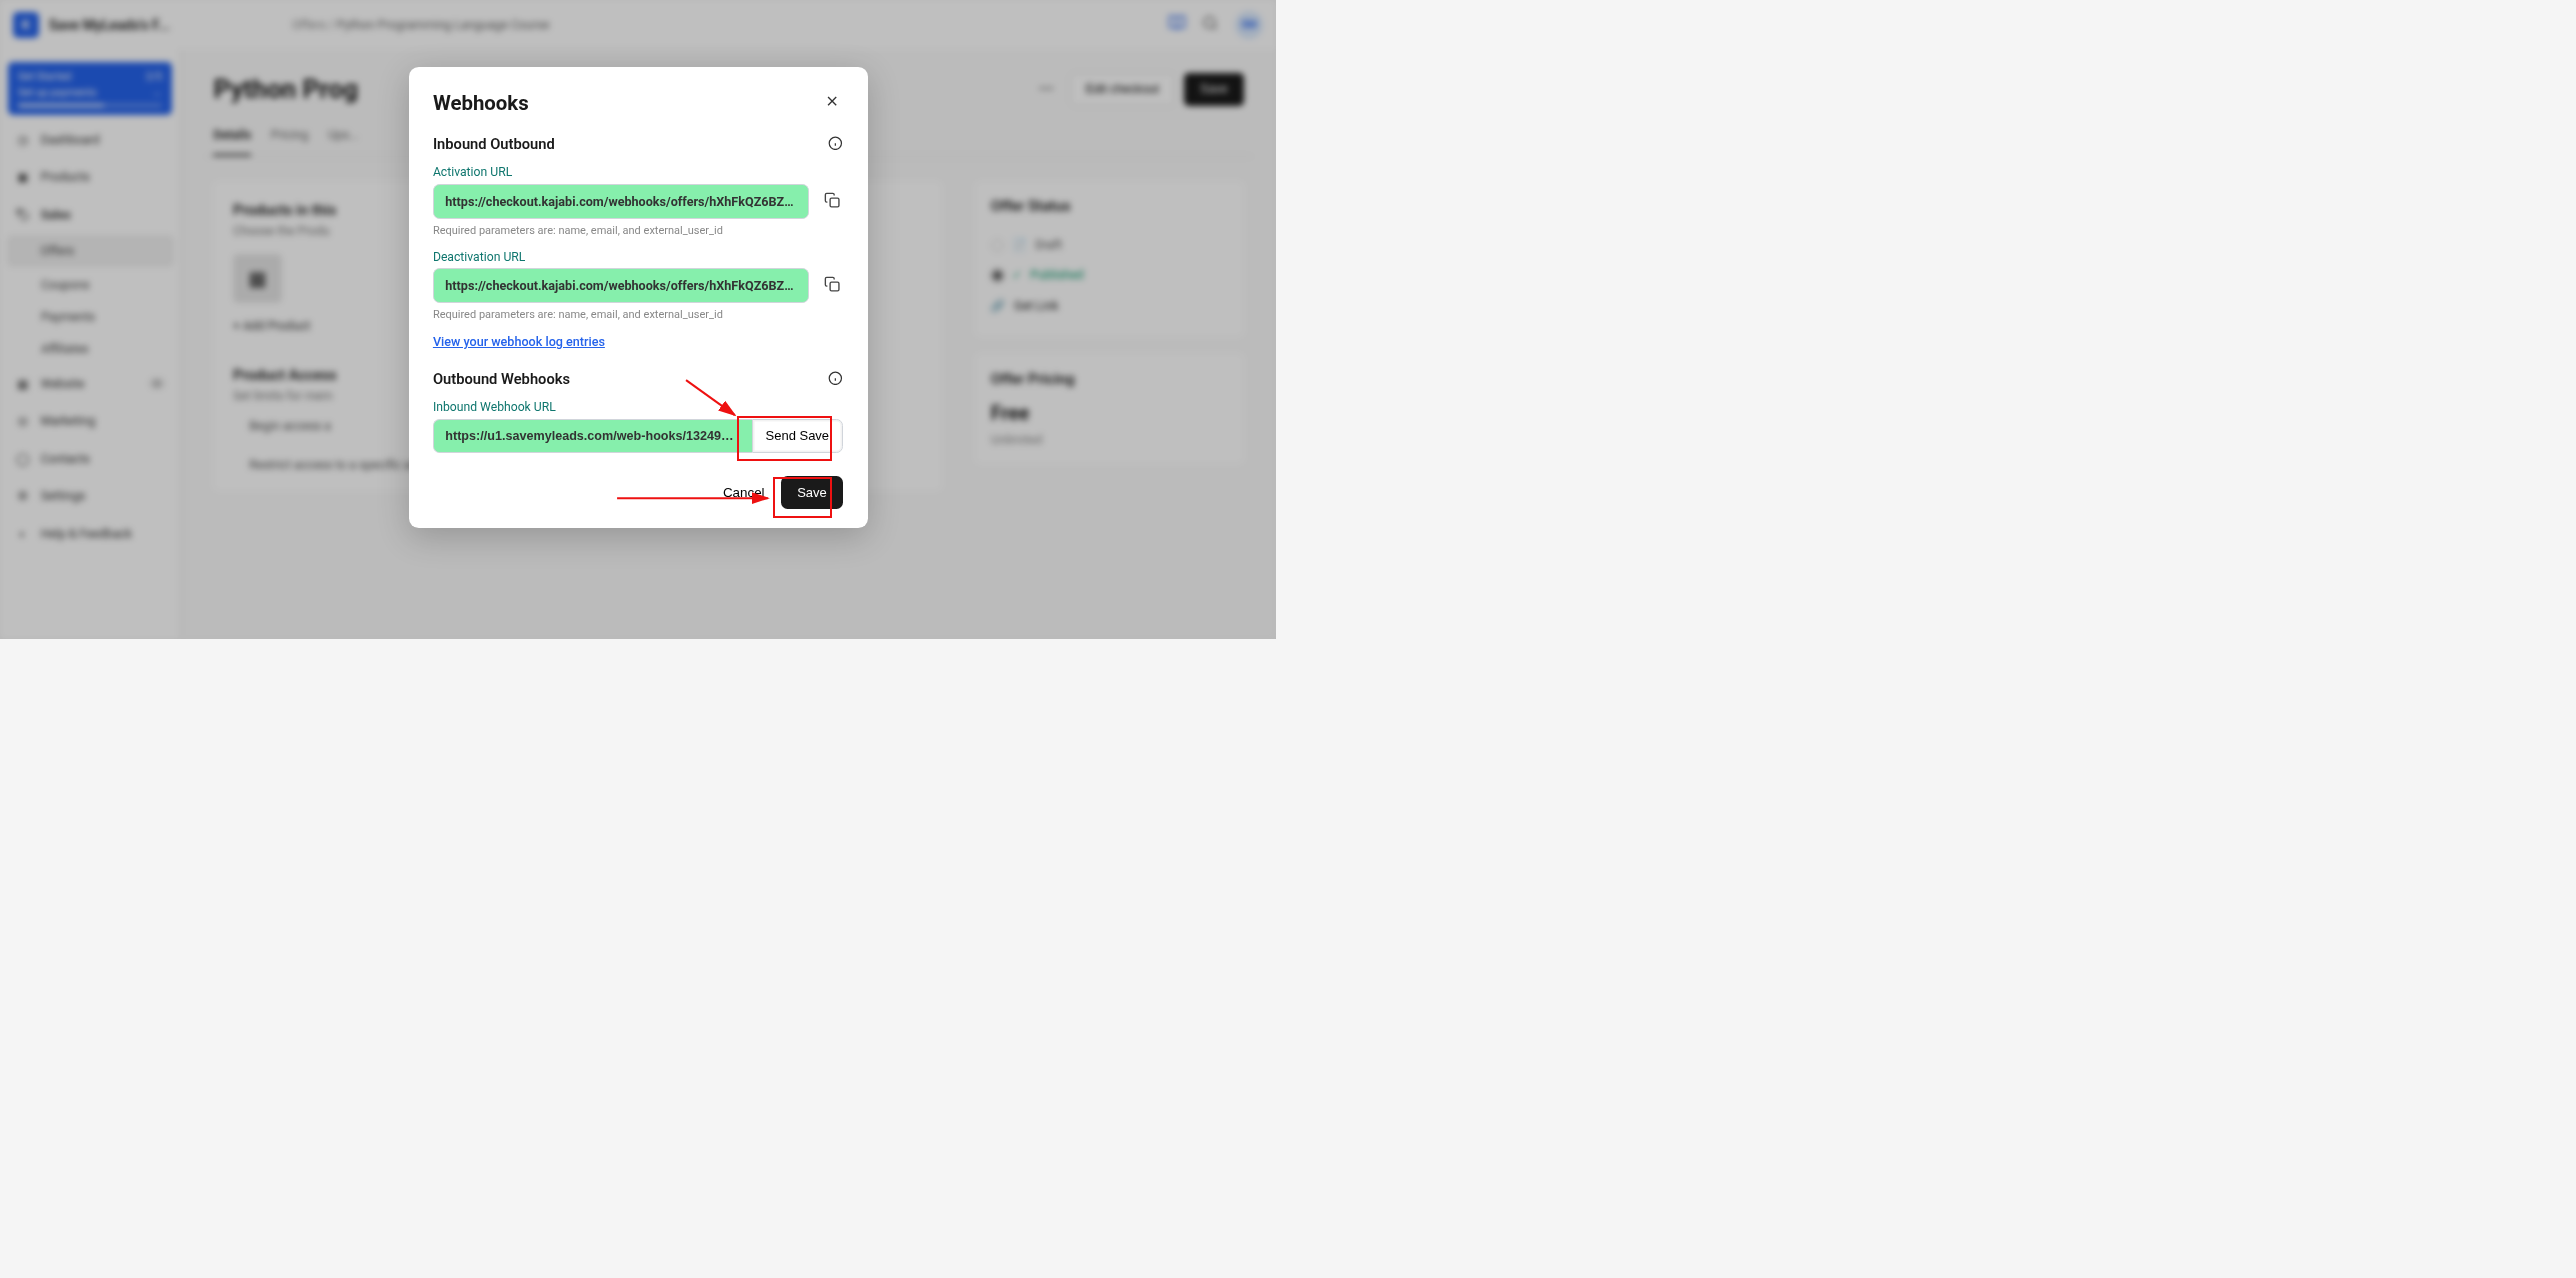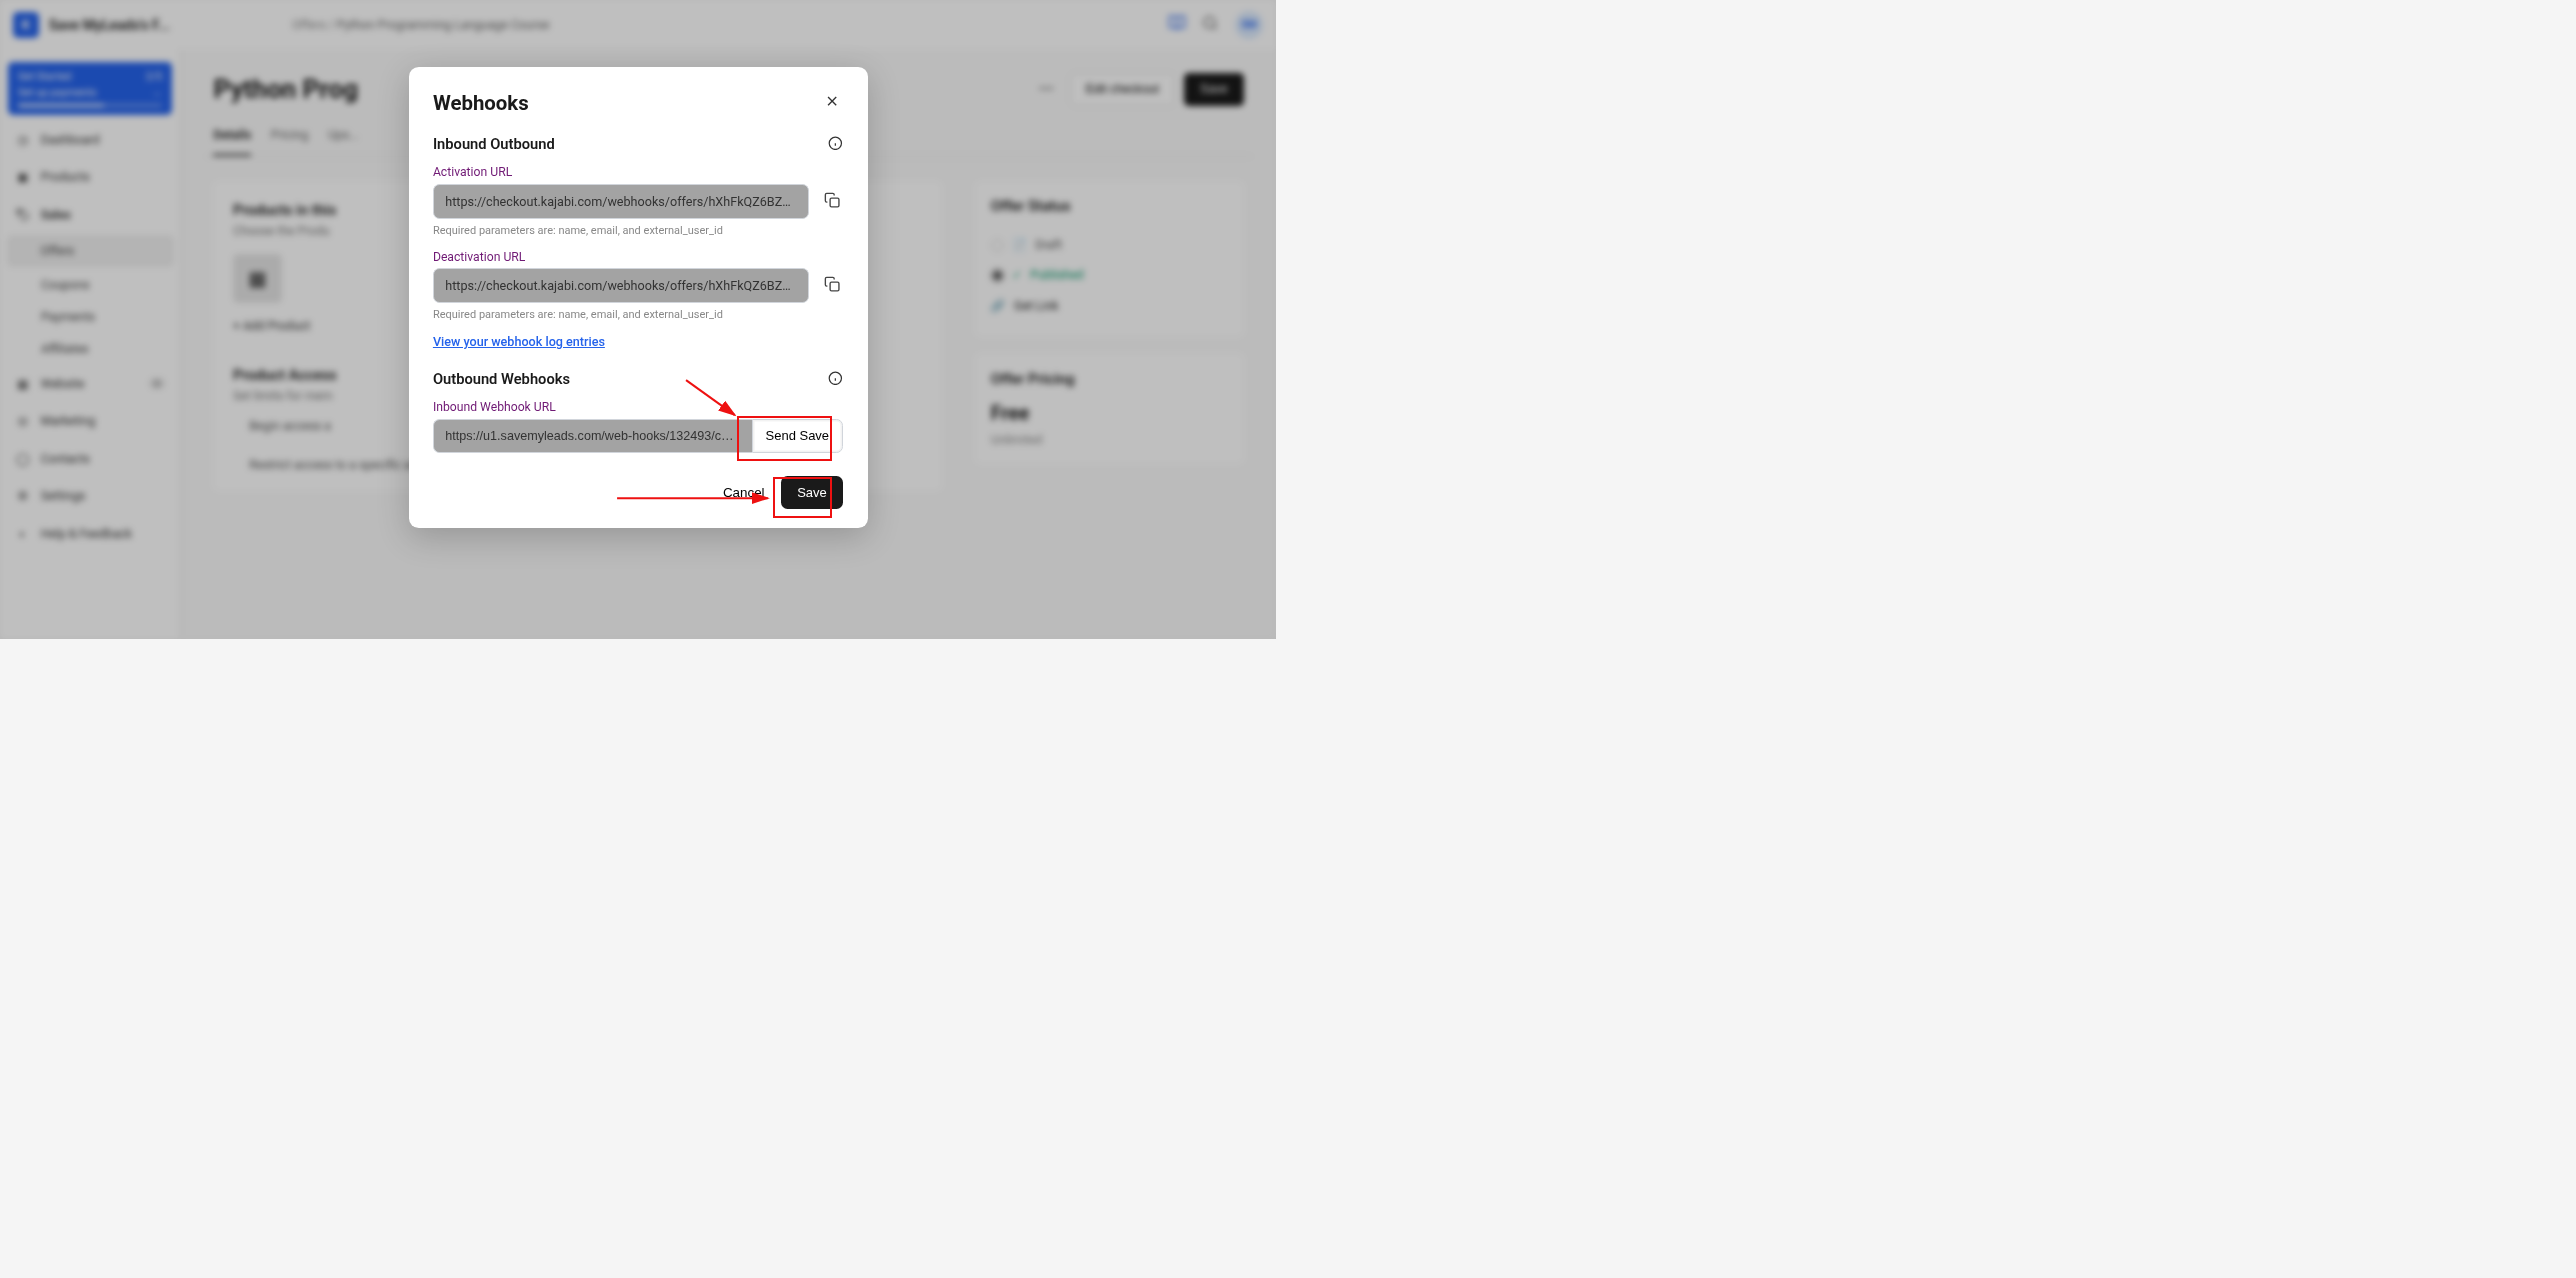--- a/index.html
+++ b/index.html
@@ -160,33 +160,34 @@
     }
     .modal-title-row { display:flex; justify-content: space-between; align-items:center; margin-bottom: 19.5px;}
     .modal-title { font-size: 20.4px; font-weight: 700; }
     .close-btn { cursor:pointer; padding: 3.3px;}
     .close-btn svg { stroke:#333; width: 16.3px; height:16.3px;}
 
     .section-heading-row { display:flex; justify-content: space-between; align-items:center; margin-bottom: 11.4px;}
     .section-heading { font-size: 14.7px; font-weight: 600; }
     .info-icon svg { stroke:#333; width:14.7px;height:14.7px;}
 
-    .field-label { font-size: 12.2px; color:#701a75; margin-bottom: 4.9px; display:block;}
+    .field-label { font-size: 12.2px; color:#0f766e; margin-bottom: 4.9px; display:block;}
     .url-row { display:flex; gap: 11.4px; align-items:center; margin-bottom: 4.9px;}
     .url-input {
       flex: 1;
       padding: 9px 11.4px;
       border: 0.8px solid #d1d5db;
       border-radius: 6.5px;
       font-size: 12.6px;
       color: #333;
       white-space: nowrap;
       overflow: hidden;
       text-overflow: ellipsis;
-      background:#a3a3a3;
+      background:#86efac;
+      font-weight:bold;
     }
     .copy-btn { cursor:pointer; padding:3.3px;}
     .copy-btn svg { stroke:#444; width:16.3px;height:16.3px;}
     .hint { font-size: 11px; color:#888; margin-bottom: 13px;}
     .link { color:#2563eb; text-decoration: underline; font-size: 12.6px; font-weight:500; cursor:pointer; display:inline-block; margin-bottom: 21px;}
 
     .purchase-row { display:flex; gap:0; align-items:stretch; }
     .purchase-row .url-input { border-top-right-radius:0; border-bottom-right-radius:0; border-right:none;}
     .send-test-btn {
       padding: 8.1px 13px;

